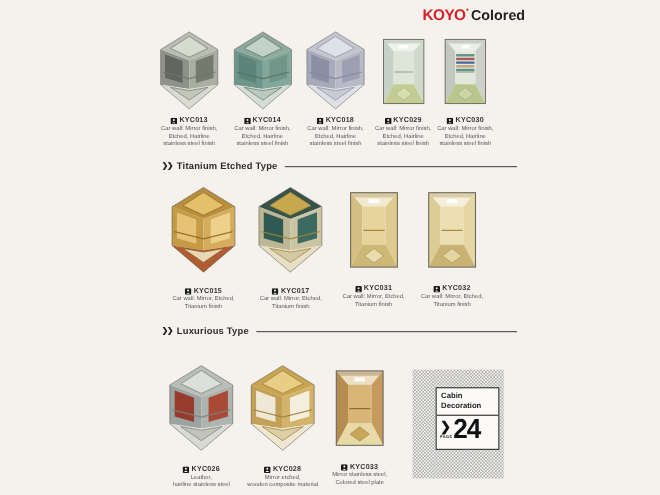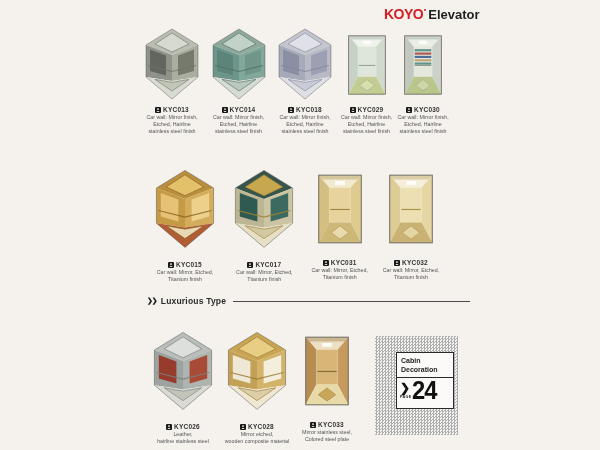--- a/index.html
+++ b/index.html
@@ -40,21 +40,21 @@
   .arr{font-size:12px;font-weight:900;color:#111;line-height:1;}
   .pg{font-size:3.6px;font-weight:700;letter-spacing:0.4px;color:#222;margin-top:1px;}
   .num{font-size:25px;font-weight:800;color:#111;line-height:0.95;letter-spacing:-1px;transform:scaleX(0.95);transform-origin:left;}
 </style>
 </head>
 <body>
 
 <div class="page">
 
   <div class="logo">
-    <span class="koyo">KOYO</span><span class="branddot">▪</span><span class="elev">Elevator</span>
+    <span class="koyo">KOYO</span><span class="branddot">▪</span><span class="elev">Colored</span>
   </div>
 
   <div class="cab-row row1">
   <div class="cab-card v-corner">
     <svg class="cab cab-img" viewBox="0 0 60 74" width="62" height="74">
   <polygon points="30,1 56,17 30,27 4,17" fill="#b9bdb2"></polygon>
   <polygon points="30,5 47,16 30,24 13,16" fill="#d7dacf" stroke="#70746a" stroke-width="0.6"></polygon>
   <polygon points="4,17 30,27 30,53 4,49" fill="#8f9288"></polygon>
   <polygon points="56,17 30,27 30,53 56,49" fill="#aaaea1"></polygon>
   <polygon points="8,21.5 24,27.5 24,47.5 8,43" fill="#62665c"></polygon>
@@ -191,20 +191,25 @@
       <span class="cab-model-text">KYC030</span>
     </div>
     <div class="cab-desc">
           <div>Car wall: Mirror finish,</div>
           <div>Etched, Hairline</div>
           <div>stainless steel finish</div>
         </div>
   </div>
 </div>
 
+  <div class="section-header h1">
+    <span class="marker">❯❯</span>
+    <span class="htext">Titanium Etched Type</span>
+    <span class="rule"></span>
+  </div>
 
   <div class="cab-row row2">
   <div class="cab-card v-corner">
     <svg class="cab cab-img" viewBox="0 0 60 74" width="66" height="94">
   <polygon points="30,1 56,17 30,27 4,17" fill="#b98f3e"></polygon>
   <polygon points="30,5 47,16 30,24 13,16" fill="#e3c06a" stroke="#8a6426" stroke-width="0.6"></polygon>
   <polygon points="4,17 30,27 30,53 4,49" fill="#c49a45"></polygon>
   <polygon points="56,17 30,27 30,53 56,49" fill="#d4ad5c"></polygon>
   <polygon points="8,21.5 24,27.5 24,47.5 8,43" fill="#e6c277"></polygon>
   <polygon points="36,27.5 52,21.5 52,43 36,47.5" fill="#edd08a"></polygon>

